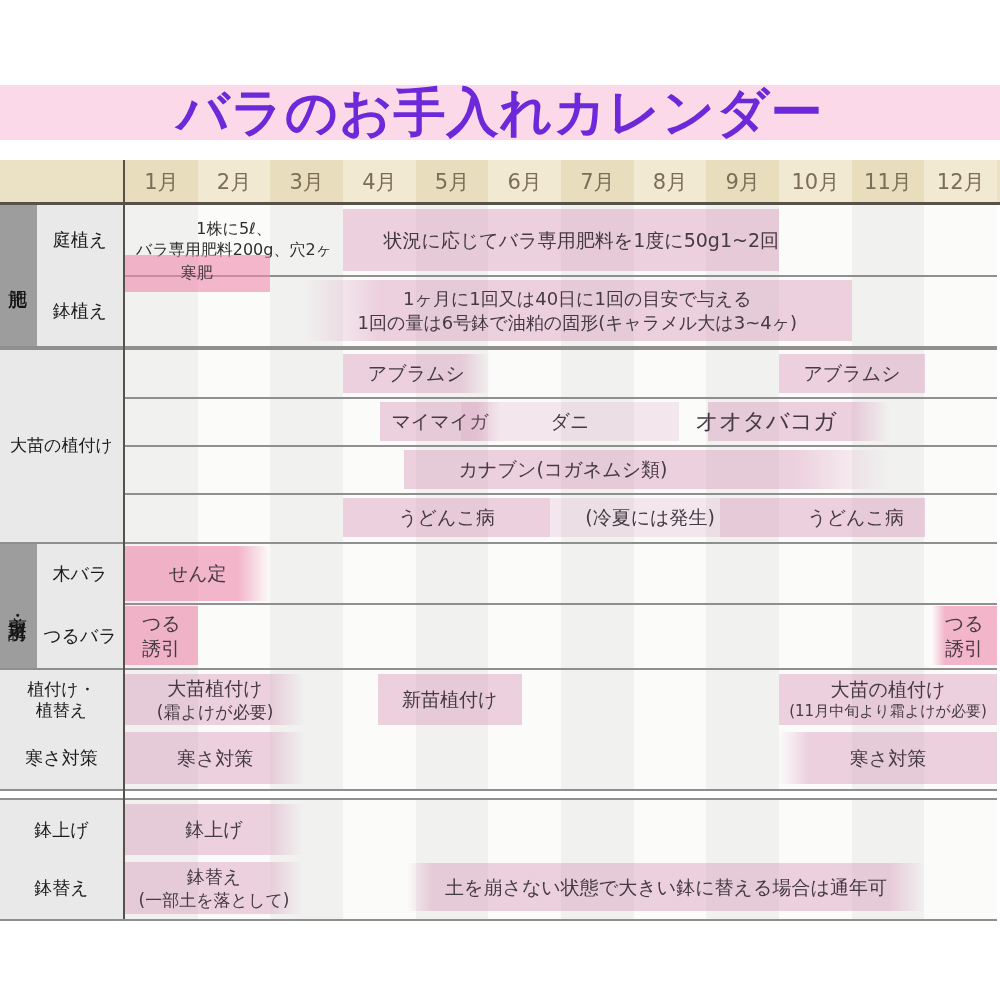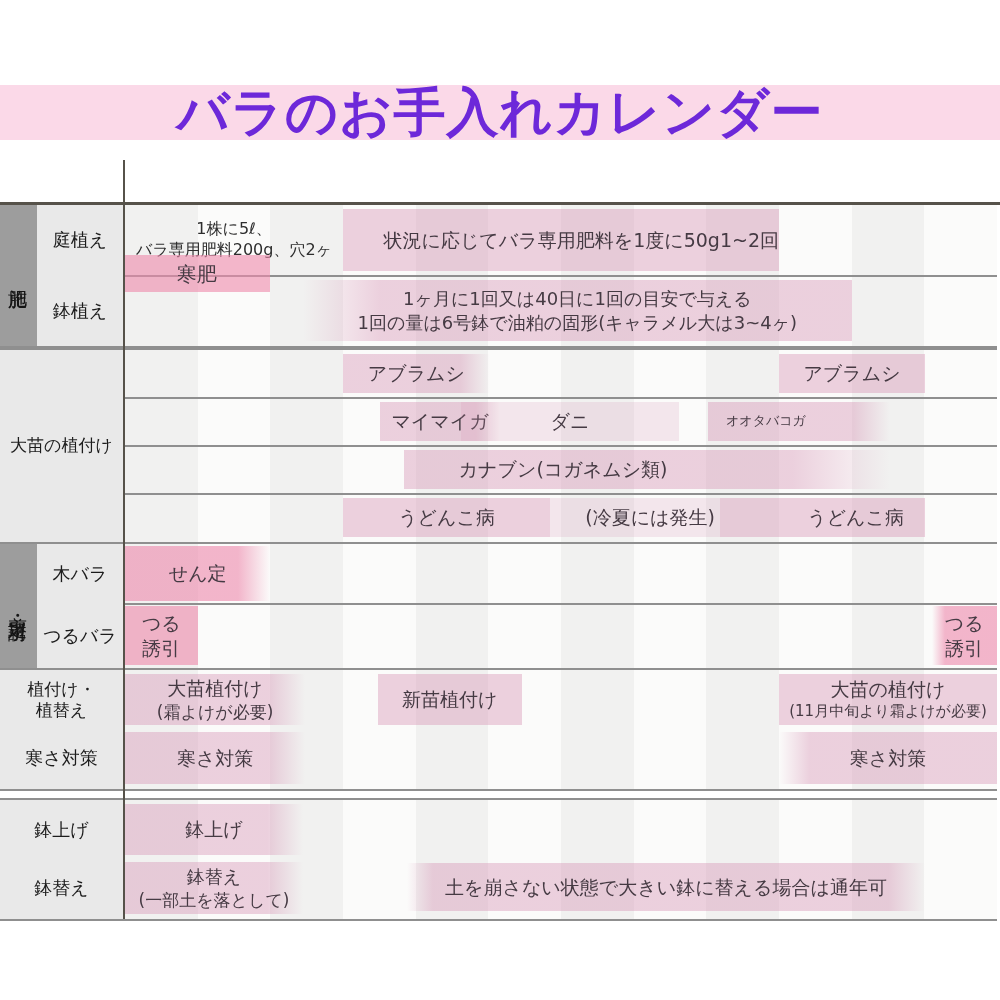--- a/index.html
+++ b/index.html
@@ -45,20 +45,34 @@
   .b-light{background:rgba(214,148,181,.20);}
   .b-note{background:none;color:#2e2e2e;}
 </style>
 </head>
 <body>
 
 <div id="canvas">
   <div class="title-band">
     <div class="t">バラのお手入れカレンダー</div>
   </div>
+  <div class="mh-band">
+      <div class="mh mh-o" style="left: 125px; width: 72.6667px;">1月</div>
+      <div class="mh mh-e" style="left: 197.667px; width: 72.6667px;">2月</div>
+      <div class="mh mh-o" style="left: 270.333px; width: 72.6667px;">3月</div>
+      <div class="mh mh-e" style="left: 343px; width: 72.6667px;">4月</div>
+      <div class="mh mh-o" style="left: 415.667px; width: 72.6667px;">5月</div>
+      <div class="mh mh-e" style="left: 488.334px; width: 72.6667px;">6月</div>
+      <div class="mh mh-o" style="left: 561px; width: 72.6667px;">7月</div>
+      <div class="mh mh-e" style="left: 633.667px; width: 72.6667px;">8月</div>
+      <div class="mh mh-o" style="left: 706.334px; width: 72.6667px;">9月</div>
+      <div class="mh mh-e" style="left: 779px; width: 72.6667px;">10月</div>
+      <div class="mh mh-o" style="left: 851.667px; width: 72.6667px;">11月</div>
+      <div class="mh mh-e" style="left: 924.334px; width: 72.6667px;">12月</div>
+    </div>
   <div>
       <div class="sec" style="top: 205px; height: 141px; border-bottom: 2px solid rgb(143, 143, 143);">
         <div class="stripe" style="left: 125px; width: 72.6667px;"></div>
         <div class="stripe even" style="left: 197.667px; width: 72.6667px;"></div>
         <div class="stripe" style="left: 270.333px; width: 72.6667px;"></div>
         <div class="stripe even" style="left: 343px; width: 72.6667px;"></div>
         <div class="stripe" style="left: 415.667px; width: 72.6667px;"></div>
         <div class="stripe even" style="left: 488.334px; width: 72.6667px;"></div>
         <div class="stripe" style="left: 561px; width: 72.6667px;"></div>
         <div class="stripe even" style="left: 633.667px; width: 72.6667px;"></div>
@@ -73,21 +87,21 @@
         <div class="bar b-note" style="left: 125px; width: 218px; top: 4px; height: 62px; text-align: center;">
           <div class="btxt"><div style="font-size: 16px;">1株に5ℓ、</div><div style="font-size: 16px;">バラ専用肥料200g、穴2ヶ</div></div>
         </div>
         <div class="bar b-pink" style="left: 343px; width: 436px; top: 4px; height: 62px; justify-content: flex-end;">
           <div class="btxt"><div style="font-size: 19px;">状況に応じてバラ専用肥料を1度に50g1~2回</div></div>
         </div>
         <div class="bar b-pink f-l" style="left: 303.033px; width: 548.634px; top: 75px; height: 61px;">
           <div class="btxt"><div style="font-size: 18px;">1ヶ月に1回又は40日に1回の目安で与える</div><div style="font-size: 18px;">1回の量は6号鉢で油粕の固形(キャラメル大は3~4ヶ)</div></div>
         </div>
         <div class="bar b-strong" style="left: 123px; width: 147.333px; top: 50px; height: 37px;">
-          <div class="btxt"><div style="font-size: 20px;">寒肥</div></div>
+          <div class="btxt"><div style="font-size: 16px;">寒肥</div></div>
         </div>
       </div>
       <div class="sec" style="top: 348px; height: 192px; border-top: 2px solid rgb(143, 143, 143); border-bottom: 2px solid rgb(143, 143, 143);">
         <div class="stripe" style="left: 125px; width: 72.6667px;"></div>
         <div class="stripe even" style="left: 197.667px; width: 72.6667px;"></div>
         <div class="stripe" style="left: 270.333px; width: 72.6667px;"></div>
         <div class="stripe even" style="left: 343px; width: 72.6667px;"></div>
         <div class="stripe" style="left: 415.667px; width: 72.6667px;"></div>
         <div class="stripe even" style="left: 488.334px; width: 72.6667px;"></div>
         <div class="stripe" style="left: 561px; width: 72.6667px;"></div>
@@ -106,21 +120,21 @@
         <div class="bar b-pink" style="left: 779px; width: 146.06px; top: 4px; height: 39px;">
           <div class="btxt"><div style="font-size: 19px;">アブラムシ</div></div>
         </div>
         <div class="bar b-pink f-r" style="left: 380.06px; width: 119.9px; top: 52px; height: 39px;">
           <div class="btxt"><div style="font-size: 19px;">マイマイガ</div></div>
         </div>
         <div class="bar b-light" style="left: 461px; width: 218px; top: 52px; height: 39px;">
           <div class="btxt"><div style="font-size: 19px;">ダニ</div></div>
         </div>
         <div class="bar b-pink f-r" style="left: 707.787px; width: 182.393px; top: 52px; height: 39px;">
-          <div class="btxt" style="transform: translateX(-33px);"><div style="font-size: 13px;">オオタバコガ</div></div>
+          <div class="btxt" style="transform: translateX(-33px);"><div style="font-size: 23px;">オオタバコガ</div></div>
         </div>
         <div class="bar b-pink f-r" style="left: 404.04px; width: 486.14px; top: 100px; height: 39px;">
           <div class="btxt" style="transform: translateX(-84px);"><div style="font-size: 19px;">カナブン(コガネムシ類)</div></div>
         </div>
         <div class="bar b-pink" style="left: 343px; width: 207.1px; top: 148px; height: 39px;">
           <div class="btxt"><div style="font-size: 19px;">うどんこ病</div></div>
         </div>
         <div class="bar b-light" style="left: 550.1px; width: 170.04px; top: 148px; height: 39px;">
           <div class="btxt" style="transform: translateX(15px);"><div style="font-size: 19px;">(冷夏には発生)</div></div>
         </div>

